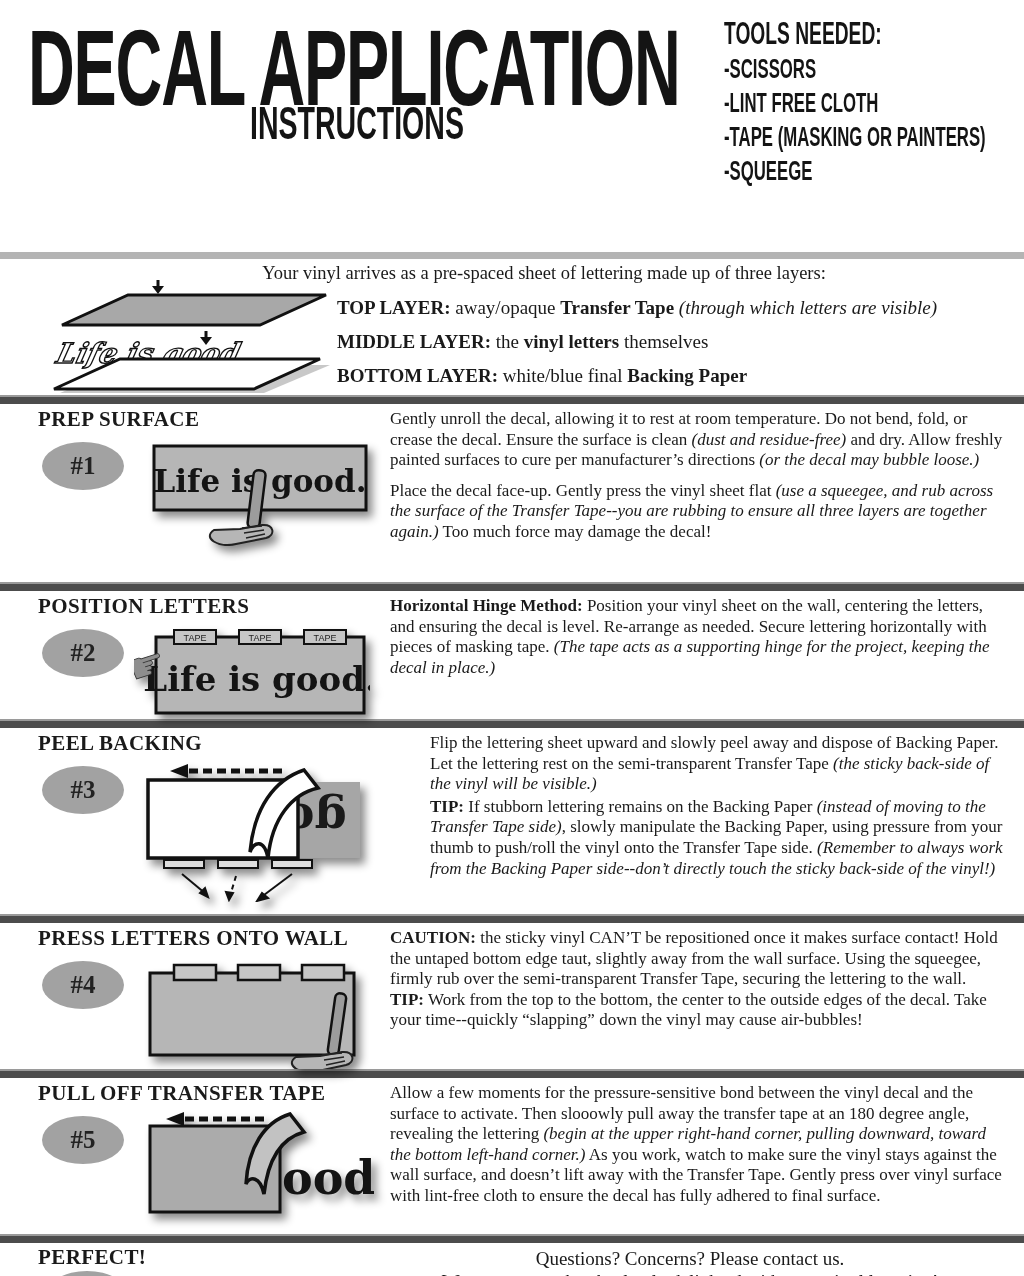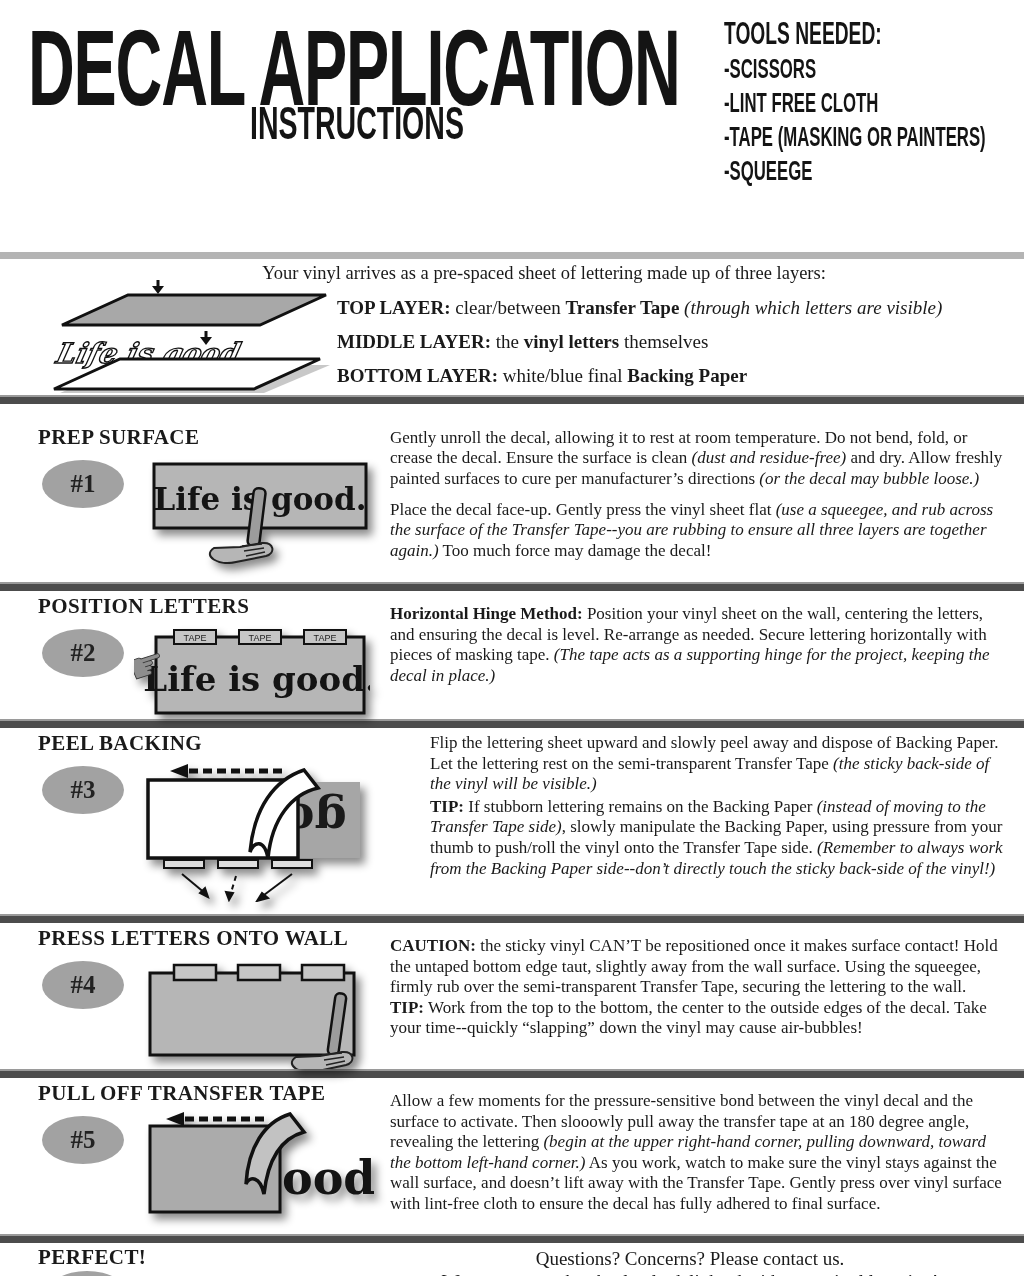--- a/index.html
+++ b/index.html
@@ -38,23 +38,23 @@
   
   .step{display:flex;padding:3px 20px 0 38px;box-sizing:border-box;}
   .step-left{width:352px;flex:none;position:relative;}
   .step-heading{font-weight:bold;font-size:21px;letter-spacing:.4px;white-space:nowrap;}
   .step-visual{display:flex;align-items:flex-start;margin-top:10px;}
   .badge{width:82px;height:48px;border-radius:50%;background:#a2a2a2;flex:none;
       display:flex;align-items:center;justify-content:center;
       font-weight:bold;font-size:25px;color:#222;margin-left:4px;}
   .step-art{margin-left:26px;flex:none;filter:drop-shadow(5px 6px 4px rgba(0,0,0,0.45));}
   .step-right{flex:1;font-size:17px;line-height:20.6px;padding-top:2px;}
-  .step-right p{margin:8px 0 10px;}
+  .step-right p{margin:0 0 10px;}
   .tight p{margin:0 0 2px;}
-  .s1{min-height:178px;align-items:center;} .s2{min-height:110px;} .s3{min-height:186px;gap:40px;}
+  .s1{min-height:178px;} .s2{min-height:110px;} .s3{min-height:186px;gap:40px;}
   .s4{min-height:146px;} .s5{min-height:156px;}
 
   
   .s6{position:relative;min-height:104px;}
   .s6-heading{position:absolute;left:38px;top:2px;}
   .s6-badge{position:absolute;left:42px;top:28px;}
   .s6-art{position:absolute;left:120px;top:32px;filter:none;}
   .s6-text{position:absolute;left:362px;right:6px;top:4px;text-align:center;}
   .s6-line{font-size:19px;line-height:23px;}
   .contact-bold{font-family:"Liberation Sans",sans-serif;font-weight:bold;
@@ -80,21 +80,21 @@
       <div class="tools-item">-TAPE (MASKING OR PAINTERS)</div>
       <div class="tools-item">-SQUEEGE</div>
     </div>
   </div>
 
   <div class="bar-light"></div>
 
   <div class="intro">
     <div class="intro-lead">Your vinyl arrives as a pre-spaced sheet of lettering made up of three layers:</div>
     <div class="layer-rows">
-      <div class="layer-row"><span class="b">TOP LAYER:</span><span> clear/between </span><span class="b">Transfer Tape</span><span class="i"> (through which letters are visible)</span></div>
+      <div class="layer-row"><span class="b">TOP LAYER:</span><span> away/opaque </span><span class="b">Transfer Tape</span><span class="i"> (through which letters are visible)</span></div>
       <div class="layer-row"><span class="b">MIDDLE LAYER:</span><span> the </span><span class="b">vinyl letters</span><span> themselves</span></div>
       <div class="layer-row"><span class="b">BOTTOM LAYER:</span><span> white/blue final </span><span class="b">Backing Paper</span></div>
     </div>
     <svg class="layer-diagram" width="290" height="116" viewBox="0 0 290 116">
       <g>
         <line x1="110" y1="1" x2="110" y2="9" stroke="#111" stroke-width="3"></line>
         <polygon points="110,15 104,7 116,7" fill="#111"></polygon>
       </g>
       <polygon points="14,46 80,16 278,16 212,46" fill="#a8a8a8" stroke="#111" stroke-width="3"></polygon>
       <g>

